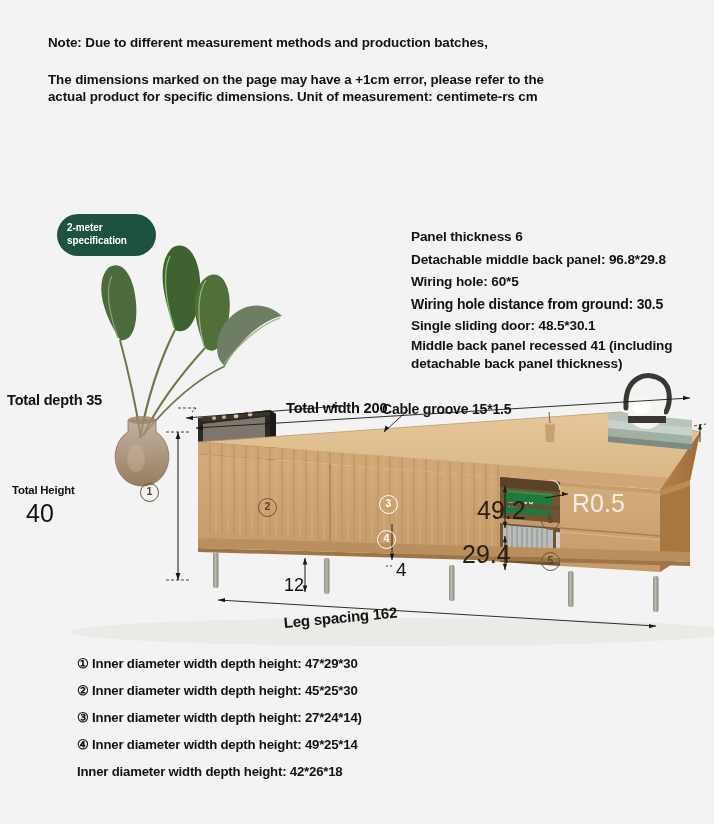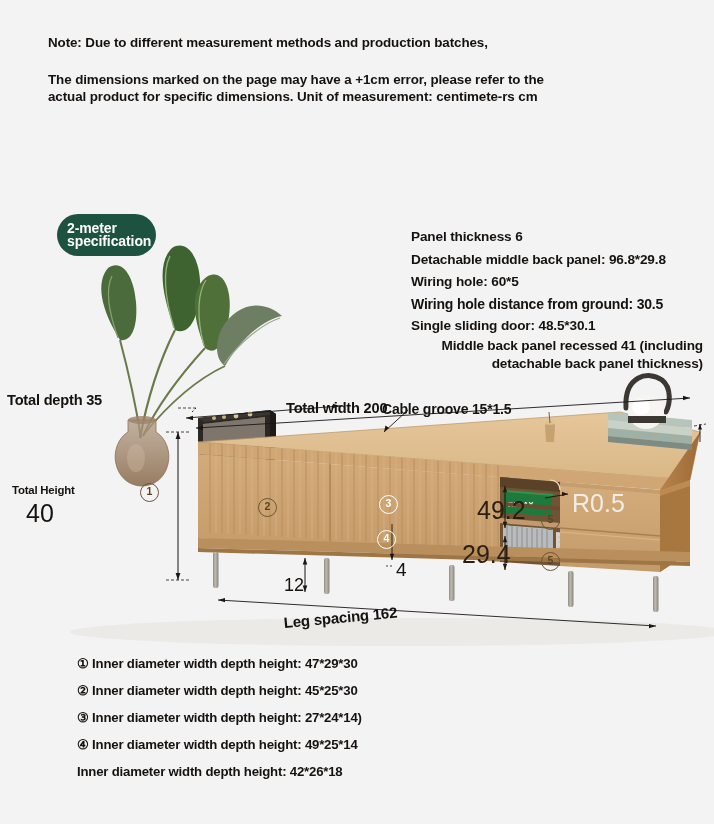--- a/index.html
+++ b/index.html
@@ -48,34 +48,33 @@
     line-height: 22.5px;
     letter-spacing: -0.15px;
   }
   .spec-line.small {
     font-size: 14px;
     line-height: 21px;
     letter-spacing: -0.2px;
   }
   .spec-line.tight {
     line-height: 17.5px;
-    text-align: right;
   }
 
   
   #badge {
     position: absolute;
     left: 57px;
     top: 214px;
     width: 99px;
     height: 42px;
     background: #1d5241;
     border-radius: 21px;
     color: #ffffff;
-    font-size: 14px;
+    font-size: 10px;
     font-weight: bold;
     line-height: 12.5px;
     padding: 8px 8px 0 10px;
     box-sizing: border-box;
     letter-spacing: -0.1px;
   }
 
   
   #scene {
     position: absolute;

